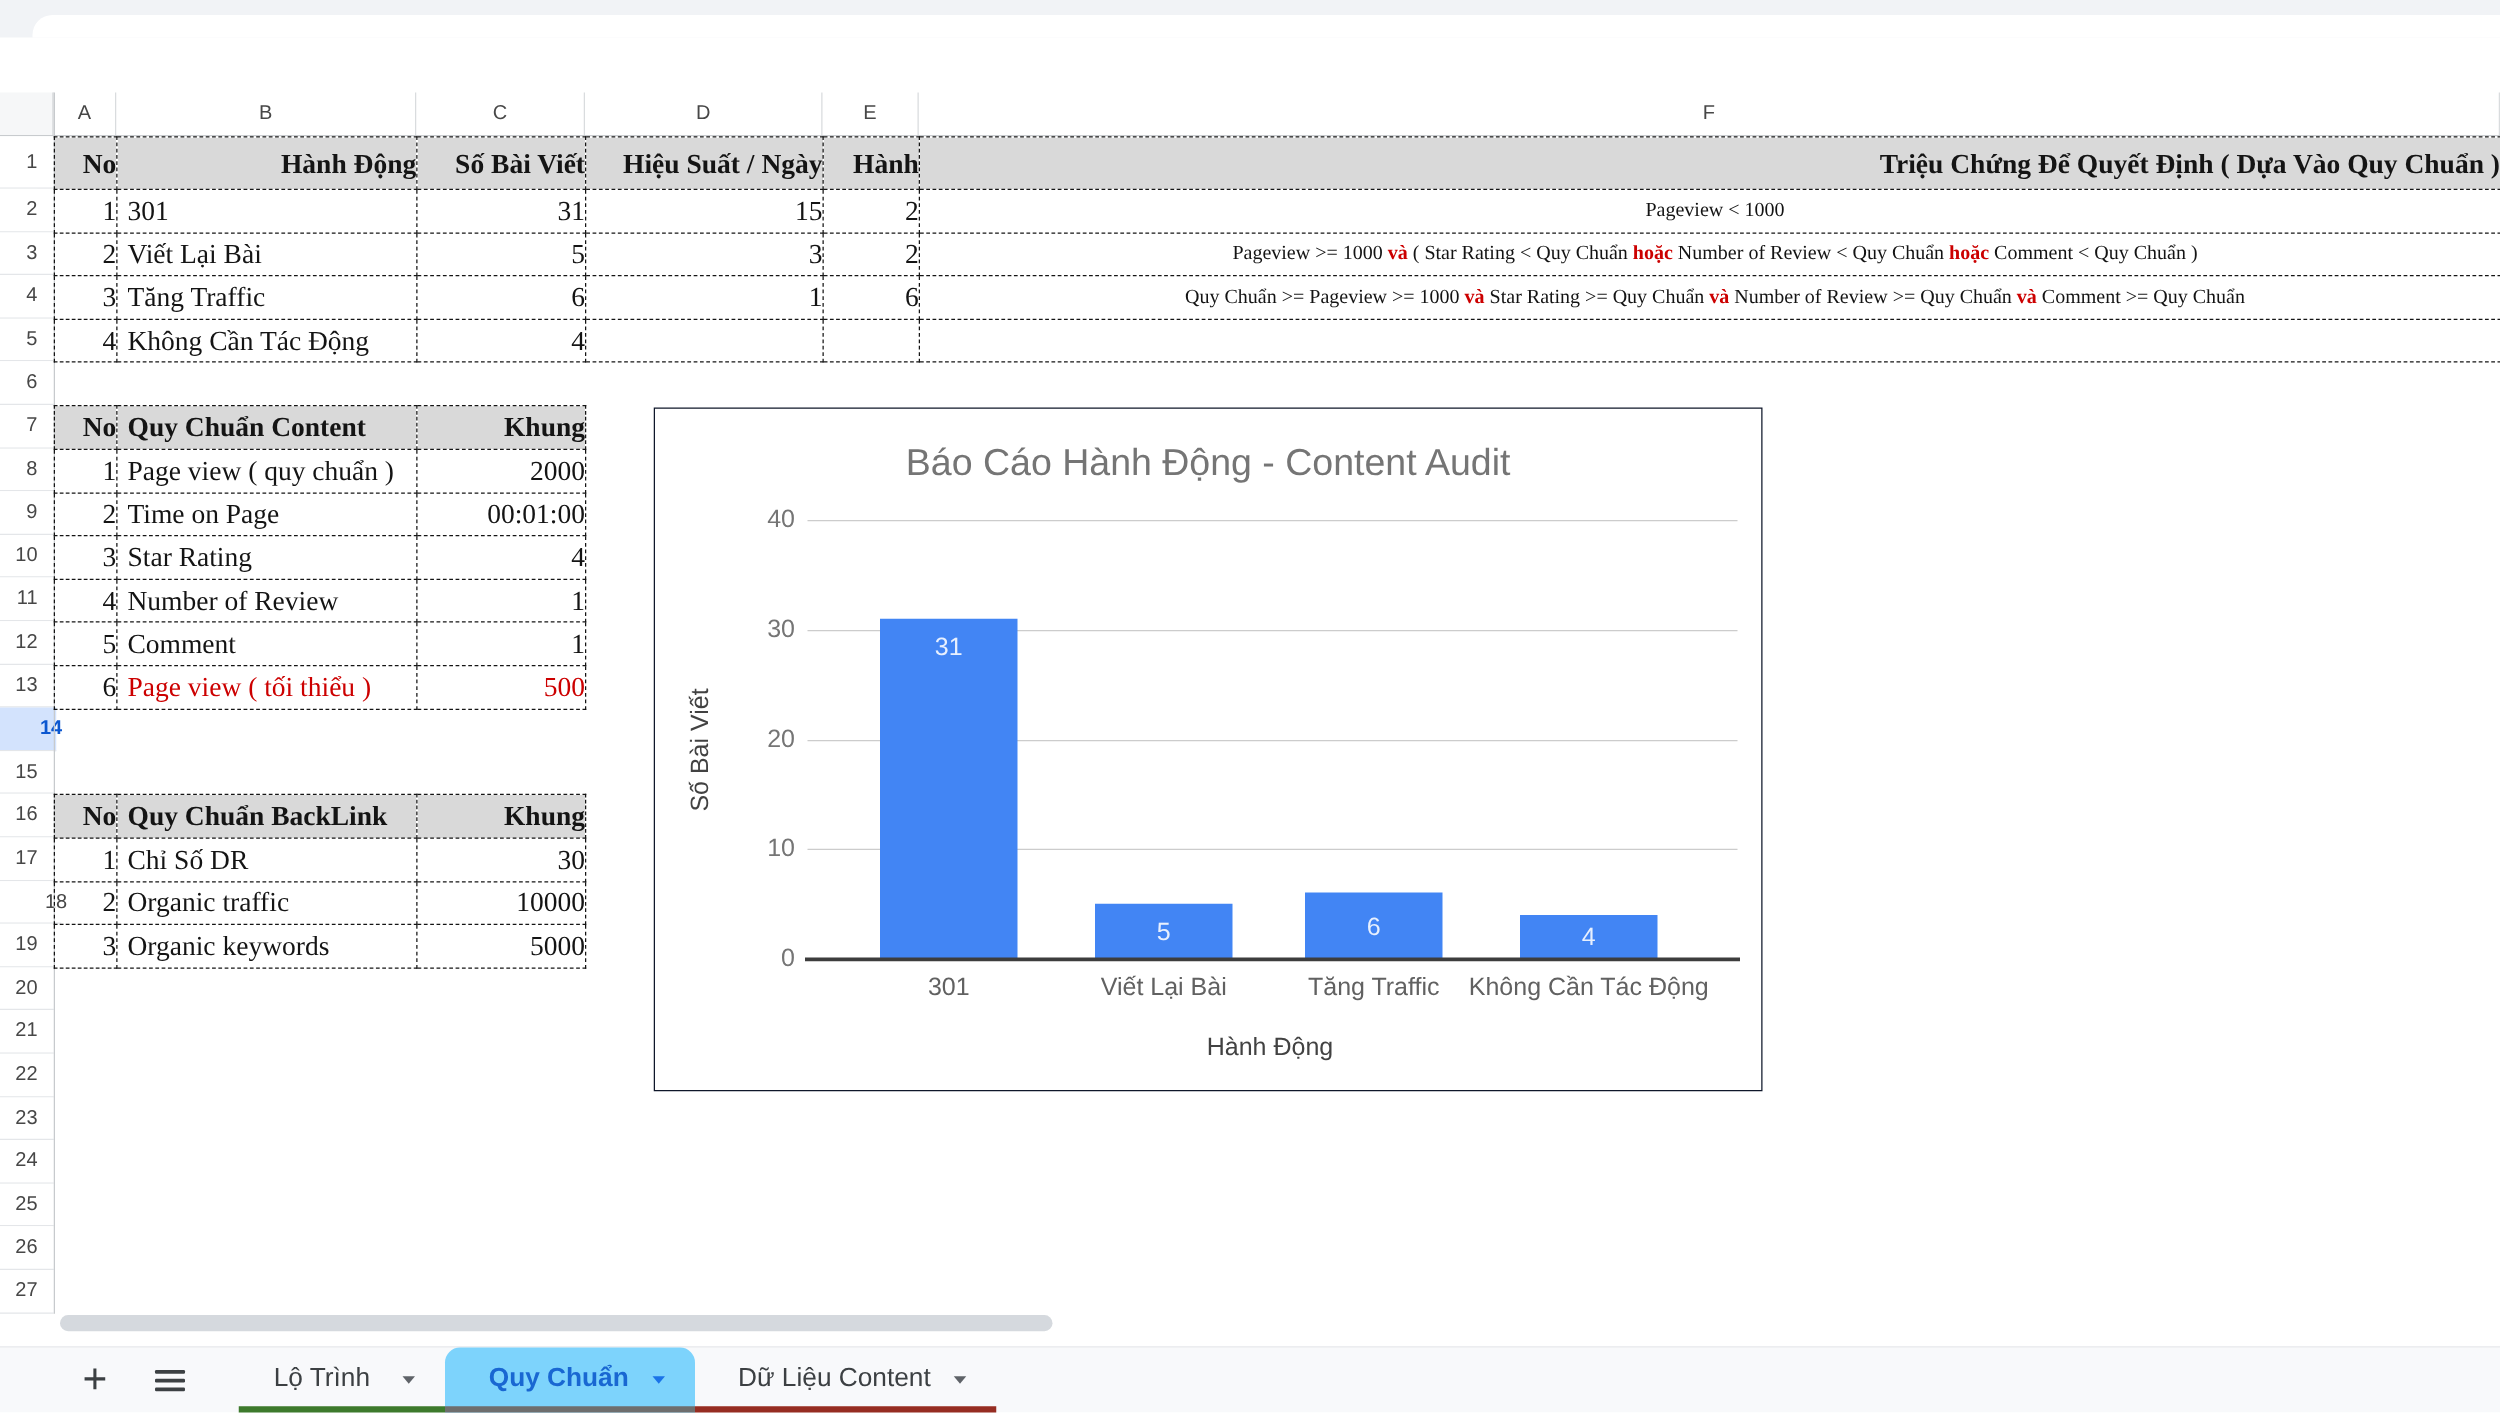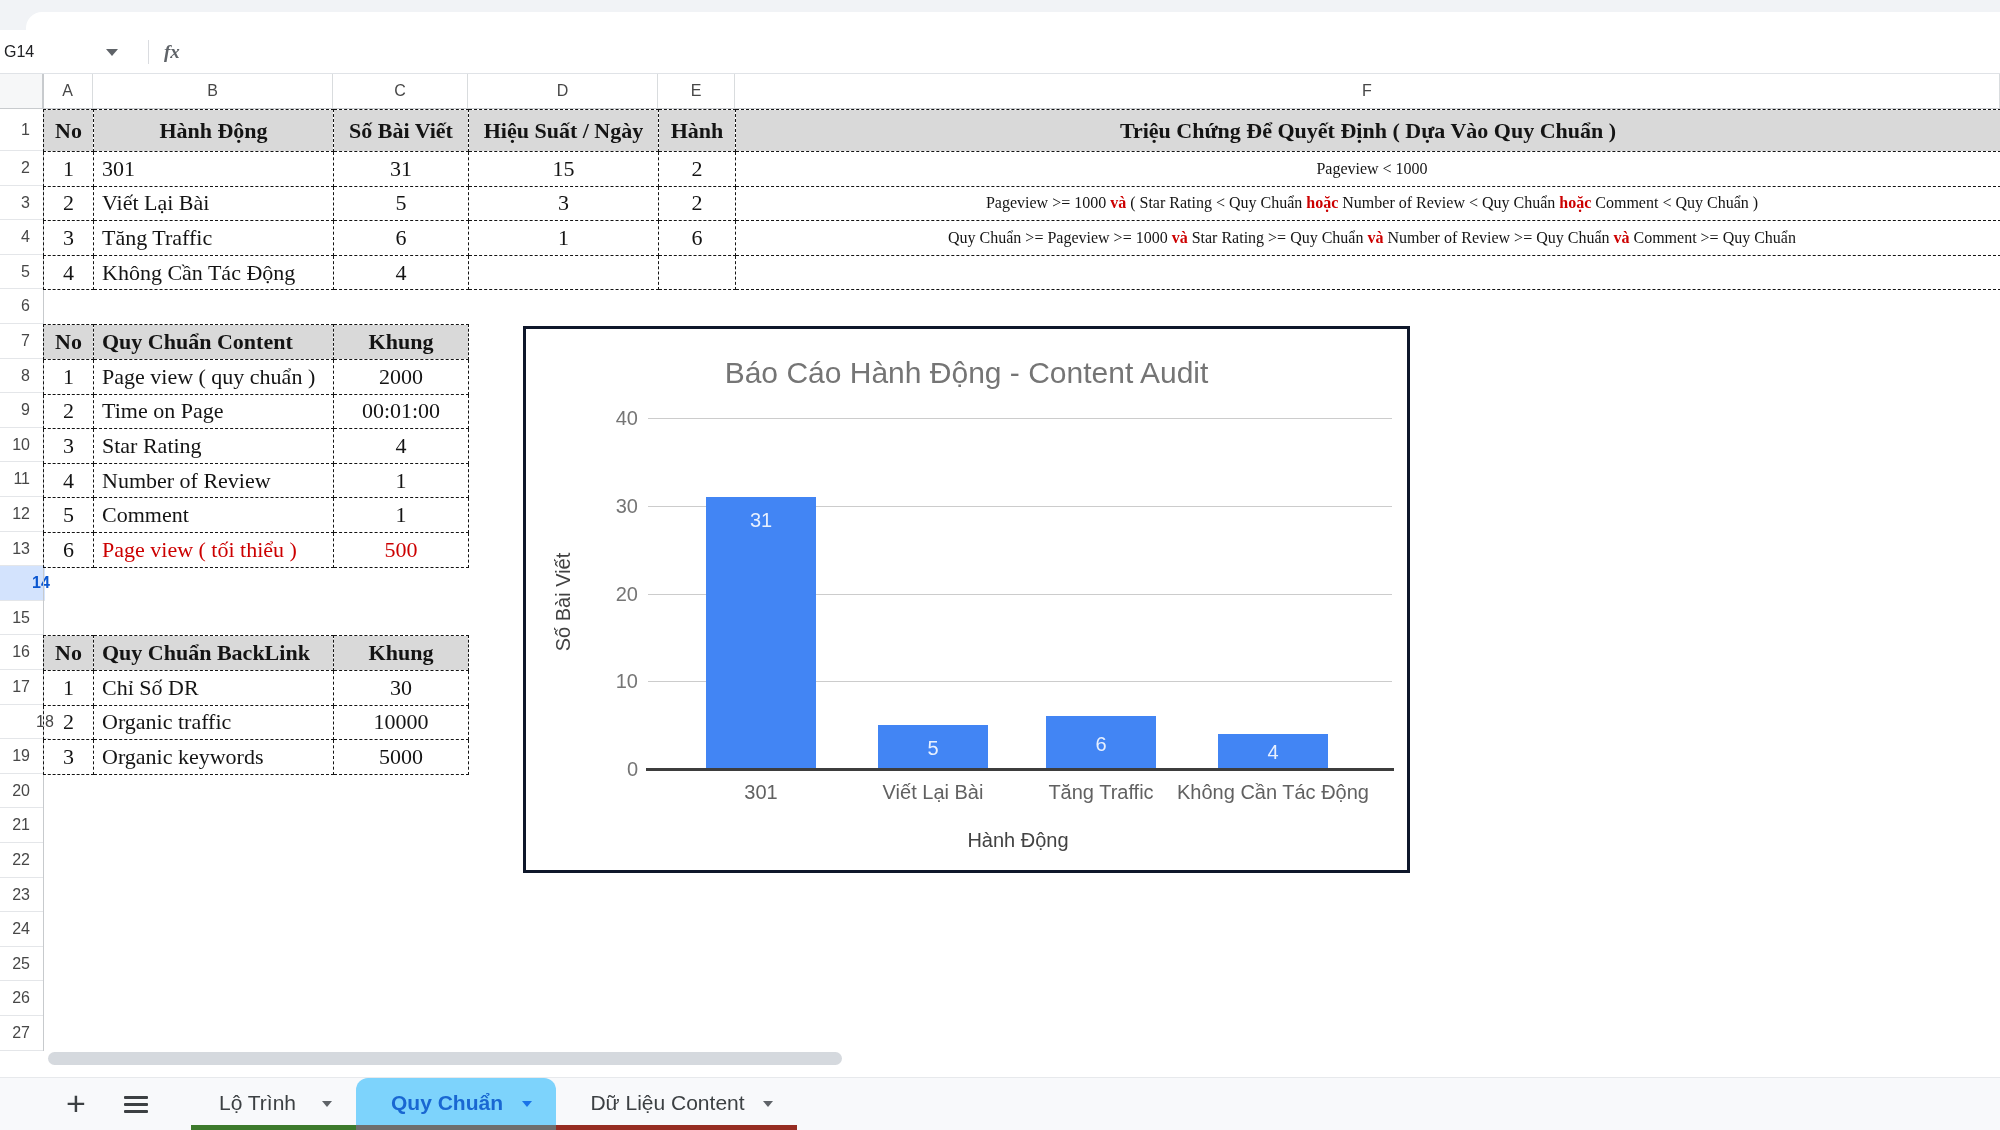--- a/index.html
+++ b/index.html
@@ -34,30 +34,30 @@
   .row-cell { position:absolute; left:0; width:43px; text-align:right; padding-right:13px;
      font-size:16px; color:#474747; border-bottom:1px solid #e4e6e9; background:#fff; }
   .row-cell.selected { background:#d3e3fd; color:#0b57d0; font-weight:bold;padding-left:32px; }
   .rowhdr-vline { position:absolute; left:43px; top:74px; width:1px; height:977px; background:#c7cacd; }
 
   
   table.sheet { position:absolute; border-collapse:collapse; table-layout:fixed;
      font-family:"Liberation Serif","DejaVu Serif",serif; font-size:22px; color:#141414; }
   table.sheet td, table.sheet th { border:1px dashed #141414; overflow:hidden; white-space:nowrap; }
   table.sheet th { background:#d9d9d9; font-weight:bold; }
-  td.c, th.c { text-align:center; }
+  td.c, th.c { text-align:right; }
   td.l, th.l { text-align:left; padding-left:8px; }
   td.crit { text-align:center; padding-left:8px; font-size:16px; }
   .red { color:#cc0000; font-weight:bold; }
   .red-plain { color:#cc0000; }
   .hdr-note { font-weight:bold; }
 
   
   .chart-box { position:absolute; left:523px; top:326px; width:887px; height:547px;
-     background:#fff; border:3px solid #0f172a; }
+     background:#fff; border:1px solid #0f172a; }
   .chart-title { position:absolute; left:0; top:27px; width:100%; text-align:center;
      font-size:30px; color:#757575; white-space:nowrap; }
   .grid-line { position:absolute; height:1px; background:#cccccc; }
   .axis-base { position:absolute; height:3px; background:#3d3d3d; }
   .ytick { position:absolute; transform:translate(-100%,-50%); font-size:20px; color:#757575; white-space:nowrap; }
   .bar { position:absolute; background:#4285f4; }
   .bar-label { position:absolute; transform:translateX(-50%); font-size:20px; color:#e8f0fe; white-space:nowrap; }
   .xcat { position:absolute; transform:translateX(-50%); font-size:20px; color:#616161; white-space:nowrap; }
   .xaxis-title { position:absolute; transform:translateX(-50%); font-size:20px; color:#424242; white-space:nowrap; }
   .yaxis-title { position:absolute; transform:translate(-50%,-50%) rotate(-90deg);
@@ -82,26 +82,20 @@
   .sheet-tab.active .lbl { color:#1967d2; font-weight:700; }
   .sheet-tab.active .caret { border-top-color:#1a73e8; }
 </style>
 </head>
 <body>
 
 <div id="stage">
 
   <div class="top-strip">
     <div class="top-strip-round"></div>
-  </div>
-  <div class="formula-row">
-    <div class="name-box">G14</div>
-    <div class="name-caret"></div>
-    <div class="fx-divider"></div>
-    <div class="fx-label">fx</div>
   </div>
 
   <div class="corner-box">
     <div class="corner-notch"></div>
   </div>
   <div class="col-strip" id="colStrip">
       <div class="col-cell" style="left: 0px; width: 50px;">A</div>
       <div class="col-cell" style="left: 50px; width: 240px;">B</div>
       <div class="col-cell" style="left: 290px; width: 135px;">C</div>
       <div class="col-cell" style="left: 425px; width: 190px;">D</div>

